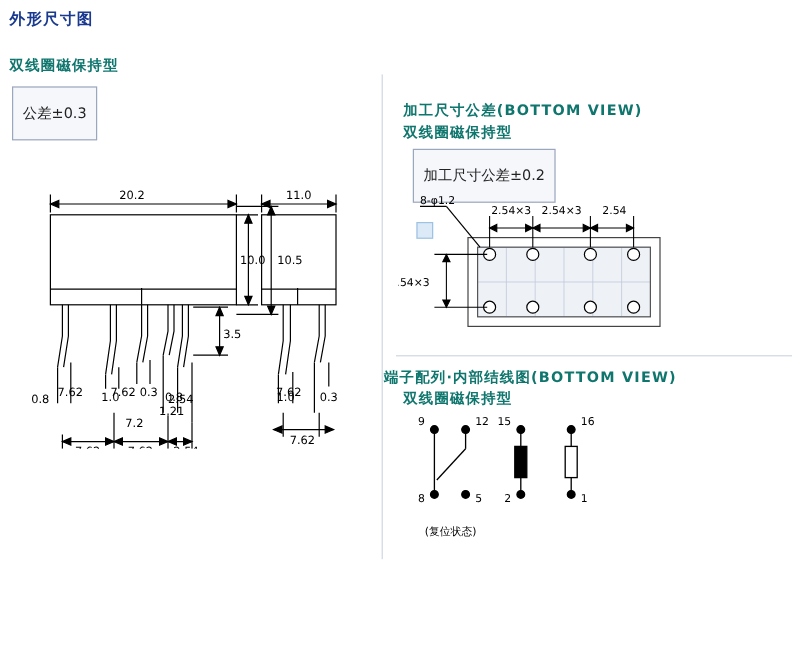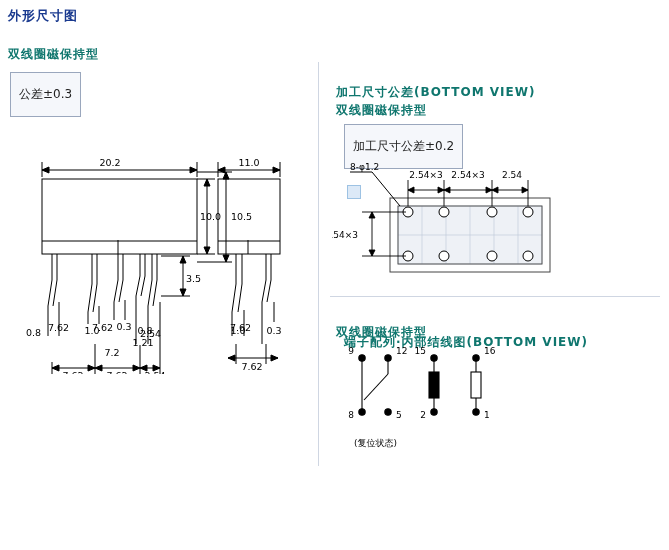--- a/index.html
+++ b/index.html
@@ -247,21 +247,21 @@
       <text class="smalltxt" x="18" y="20" text-anchor="start">8-φ1.2</text>
       <text class="smalltxt" x="94" y="28" text-anchor="middle">2.54×3</text>
       <text class="smalltxt" x="136" y="28" text-anchor="middle">2.54×3</text>
       <text class="smalltxt" x="180" y="28" text-anchor="middle">2.54</text>
       <text class="smalltxt" x="26" y="88" text-anchor="end">2.54×3</text>
     </svg>
   </div>
 
   <div style="position:absolute;left:347px;top:185px;width:12px;height:12px;background:#dce9f7;border:1px solid #9dc2e3;"></div>
 
-  <div style="position:absolute;left:344px;top:306px;margin-top:28px;" class="sub-head">端子配列·内部结线图(BOTTOM VIEW)</div>
+  <div style="position:absolute;left:320px;top:306px;" class="sub-head">端子配列·内部结线图(BOTTOM VIEW)</div>
   <div style="position:absolute;left:336px;top:324px;" class="sub-head">双线圈磁保持型</div>
 
   <div style="position:absolute;left:330px;top:340px;">
     <svg width="330" height="120" viewBox="0 0 330 120">
       <g stroke="#000" fill="none" stroke-width="1.1">
 
         <circle cx="32" cy="18" r="3.2" fill="#000"></circle>
         <circle cx="58" cy="18" r="3.2" fill="#000"></circle>
         <circle cx="32" cy="72" r="3.2" fill="#000"></circle>
         <circle cx="58" cy="72" r="3.2" fill="#000"></circle>

